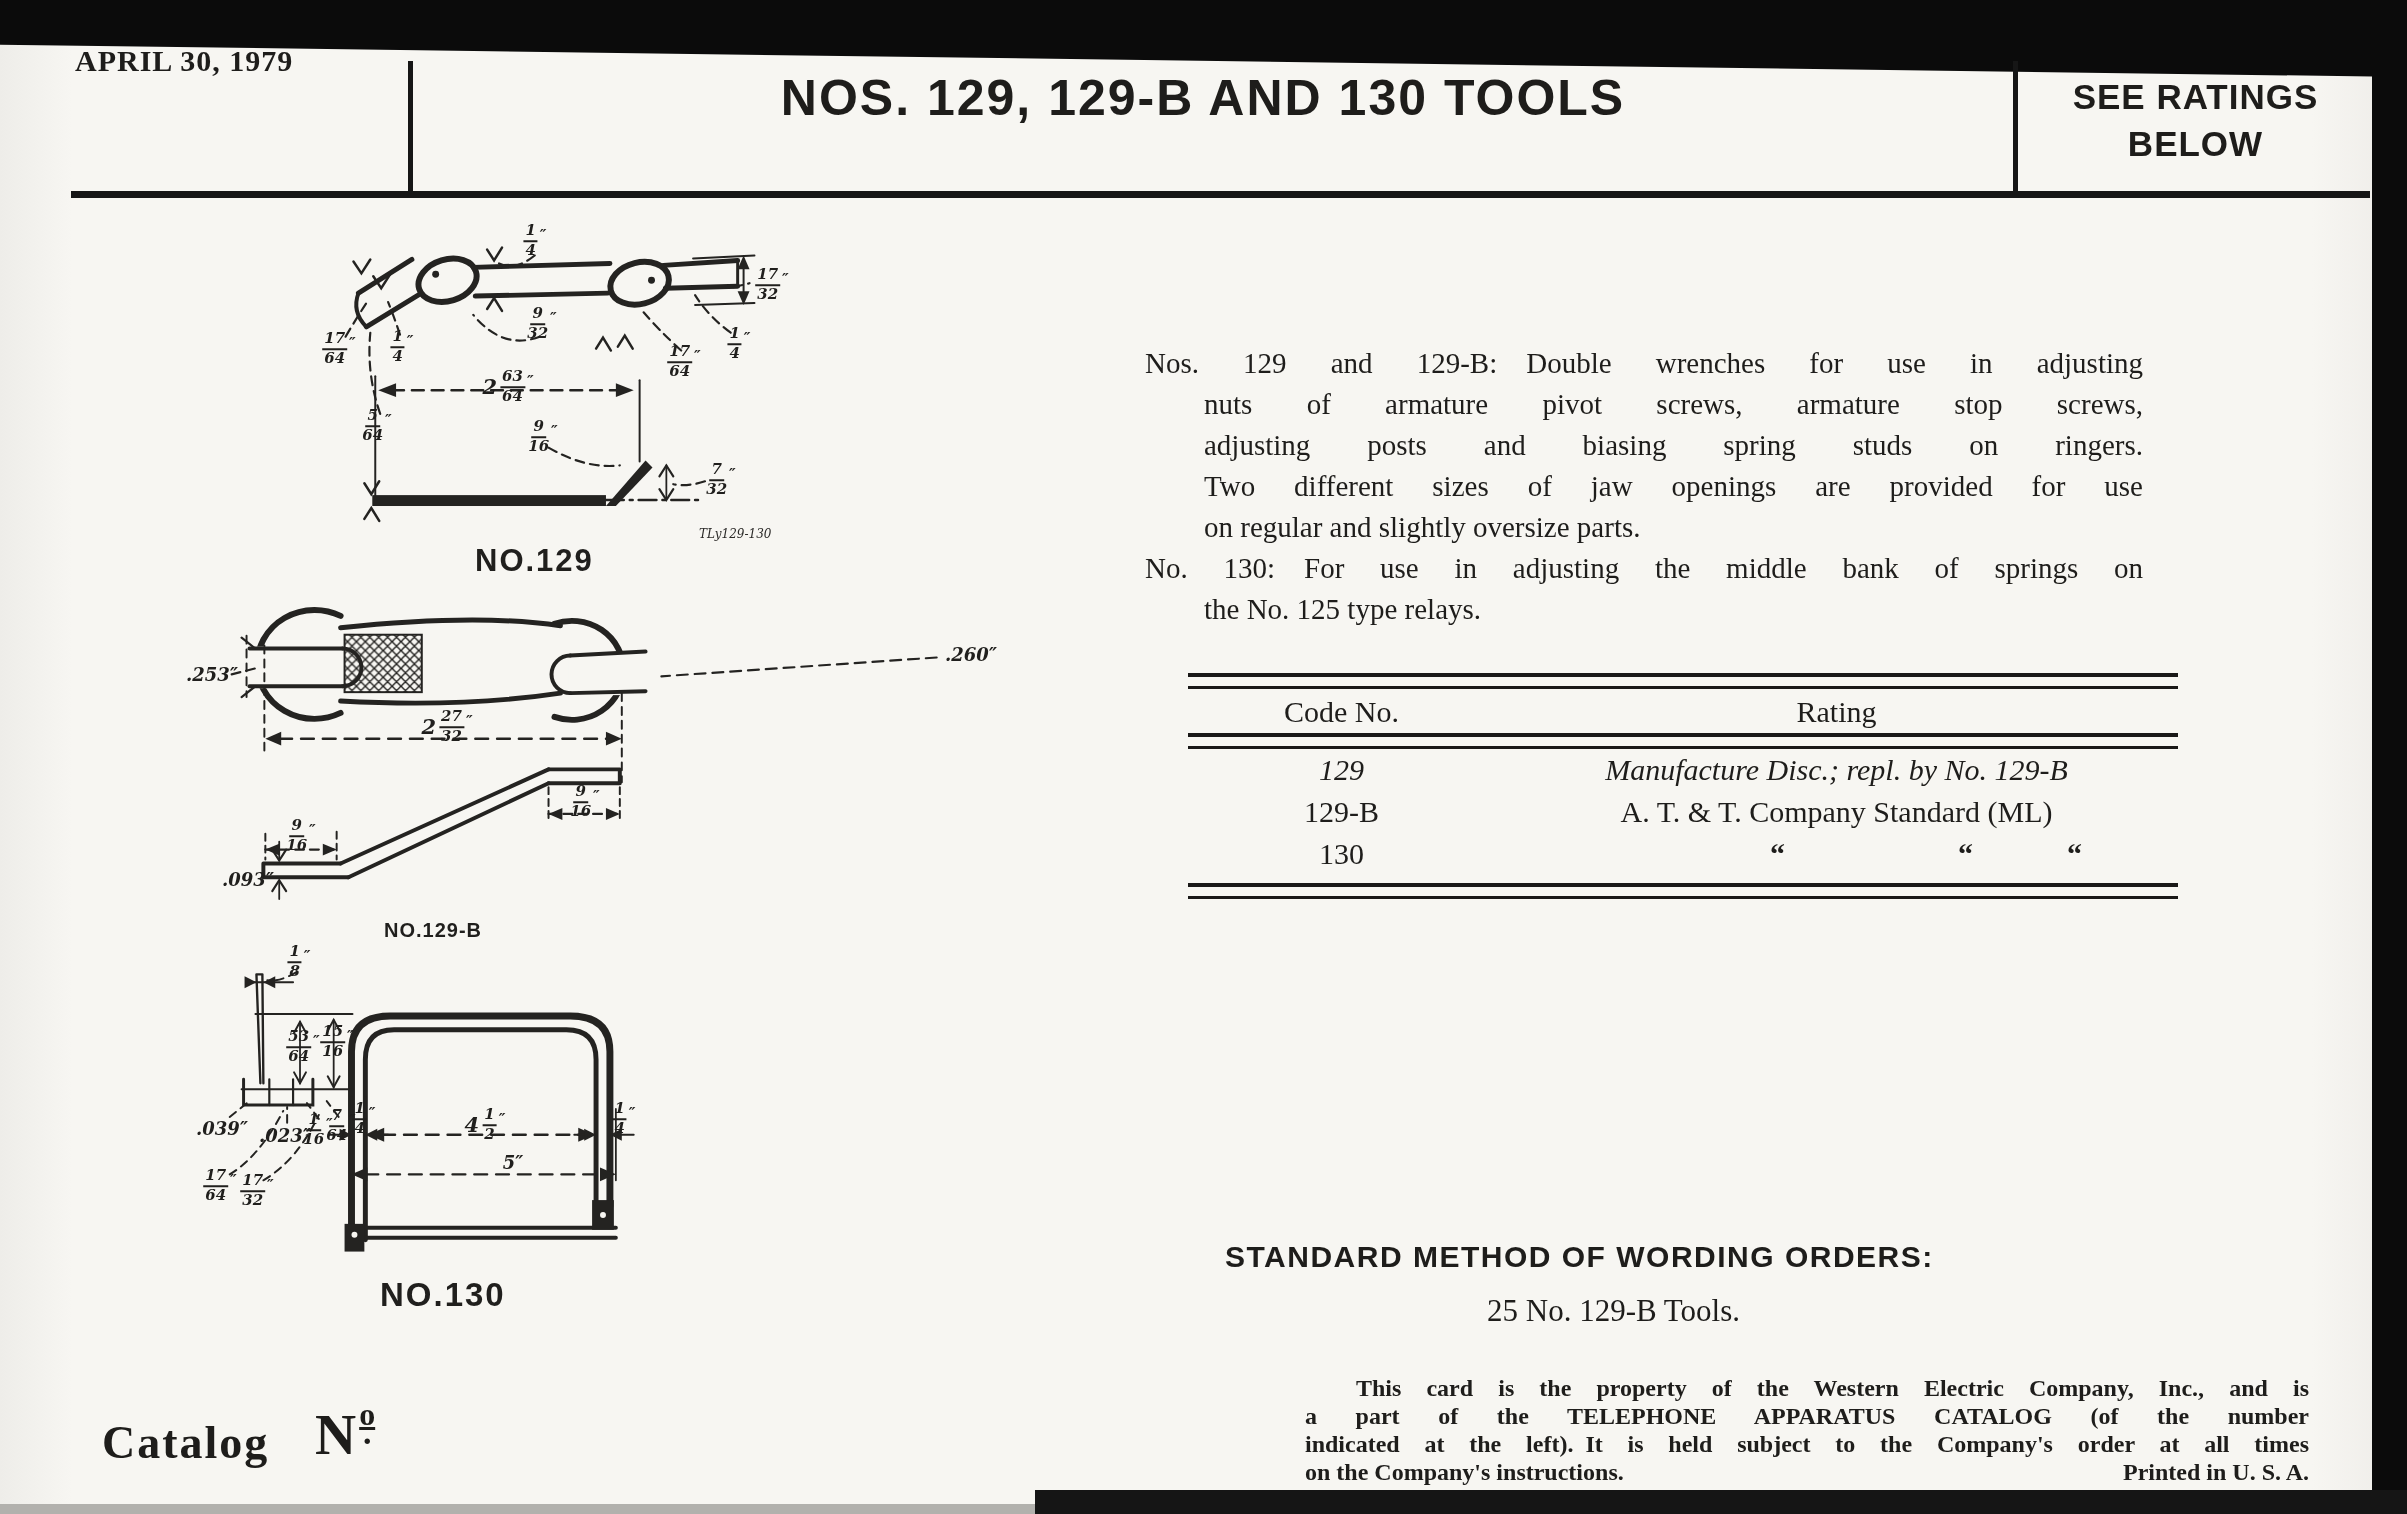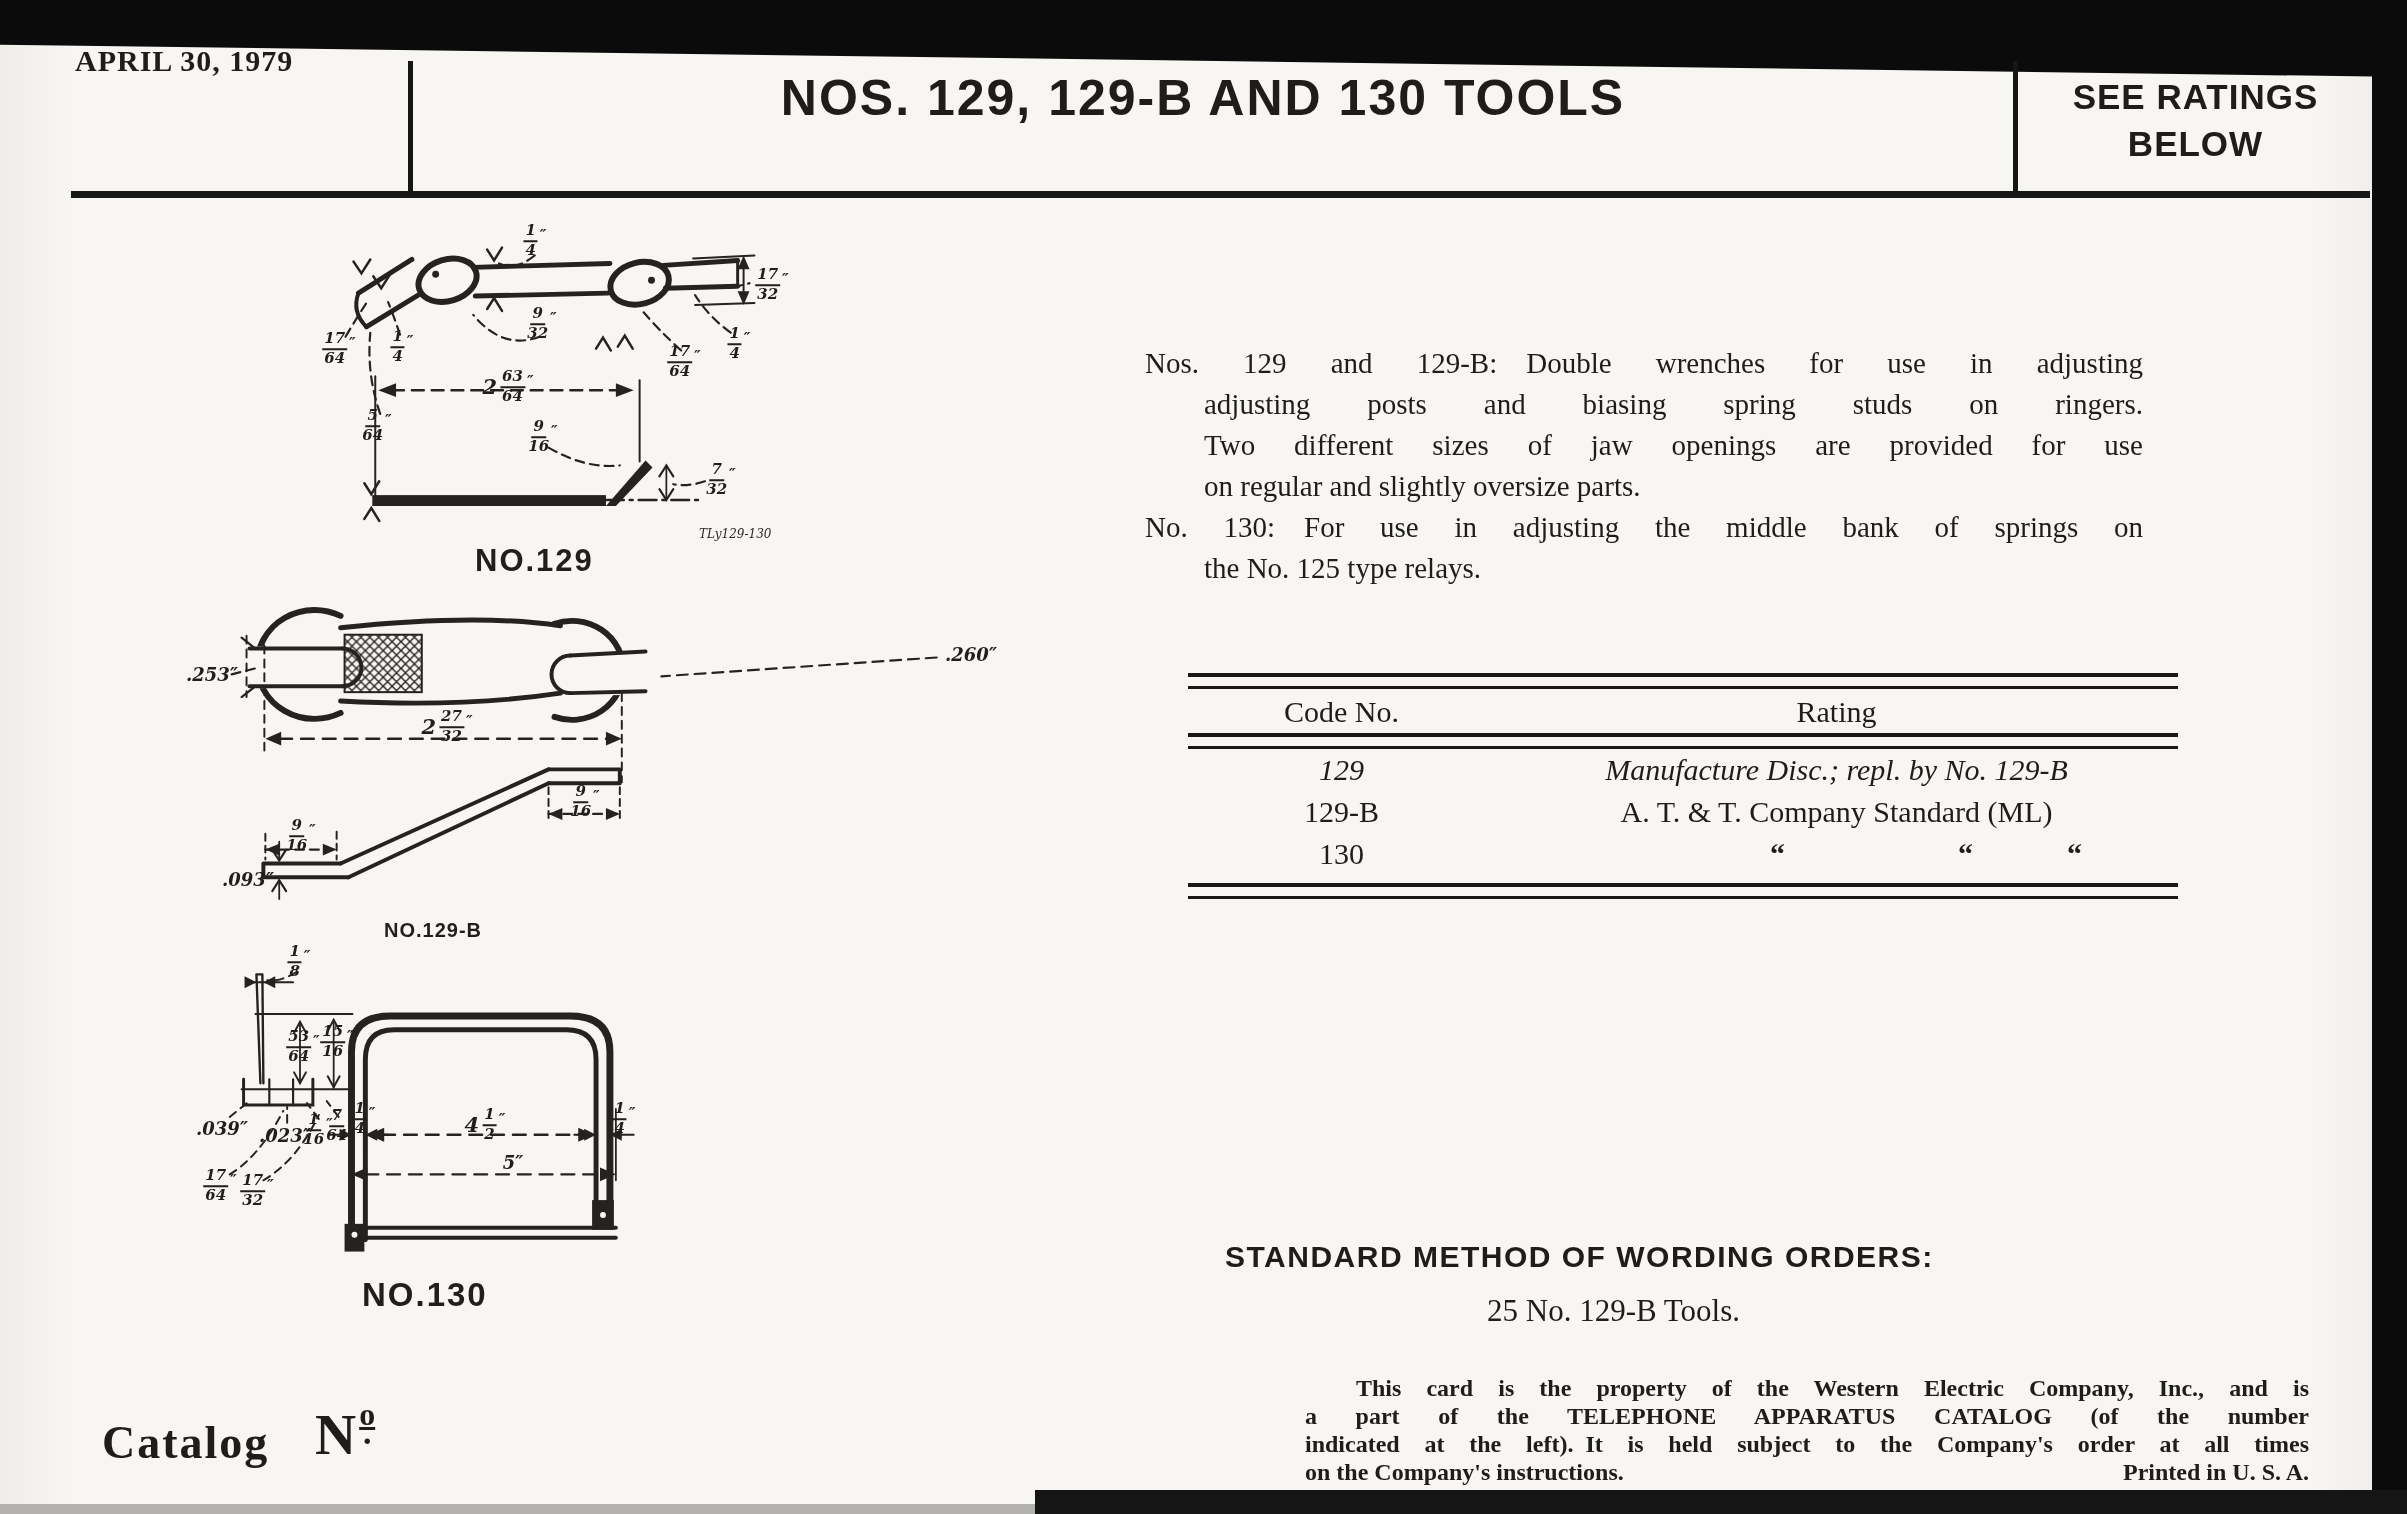--- a/index.html
+++ b/index.html
@@ -34,21 +34,21 @@
        font-family:"DejaVu Serif",serif;font-style:italic;font-weight:bold;font-size:17px;color:#201f1d;white-space:nowrap;}
   .dim .whole{font-size:21px;margin-right:1px;}
   .frac{display:inline-flex;flex-direction:column;align-items:center;line-height:1.05;}
   .frac .n{font-size:15px;border-bottom:2px solid #201f1d;padding:0 2px 1px;}
   .frac .d{font-size:15px;padding-top:1px;}
   .dim .in{font-size:15px;margin-top:-12px;}
   .dim.plain{font-size:18px;}
   .caption{position:absolute;font-family:"Liberation Sans",sans-serif;font-weight:bold;color:#201f1d;letter-spacing:2px;}
   .cap129{left:475px;top:543px;font-size:31px;}
   .cap129b{left:384px;top:919px;font-size:20px;letter-spacing:1px;}
-  .cap130{left:362px;top:1276px;font-size:33px;}
+  .cap130{left:380px;top:1276px;font-size:33px;}
   .drawref{position:absolute;left:699px;top:527px;font-family:"DejaVu Serif",serif;font-style:italic;
            font-size:12px;color:#2a2927;}
   
   .desc{position:absolute;left:1145px;top:343px;width:998px;font-size:29px;line-height:41px;font-family:Liberation Serif, serif;}
   .dline{text-align:justify;text-align-last:justify;}
   .dline.cont{padding-left:59px;}
   .dline.endl{text-align-last:left;}
   
   .ratetable{position:absolute;left:1188px;top:673px;width:990px;}
   .rule-double{height:9px;border-top:4px solid #1a1918;border-bottom:3px solid #1a1918;}
@@ -455,20 +455,21 @@
           <span class="n">17</span>
           <span class="d">32</span>
         </span>
         <span class="in">″</span>
       </div>
     <div class="caption cap130">NO.130</div>
   </div>
 
   <div class="desc">
     <div class="dline">Nos. 129 and 129-B: Double wrenches for use in adjusting</div>
+    <div class="dline cont">nuts of armature pivot screws, armature stop screws,</div>
     <div class="dline cont">adjusting posts and biasing spring studs on ringers.</div>
     <div class="dline cont">Two different sizes of jaw openings are provided for use</div>
     <div class="dline cont endl">on regular and slightly oversize parts.</div>
     <div class="dline">No. 130: For use in adjusting the middle bank of springs on</div>
     <div class="dline cont endl">the No. 125 type relays.</div>
   </div>
 
   <div class="ratetable">
     <div class="rule-double"></div>
     <div class="thead">

